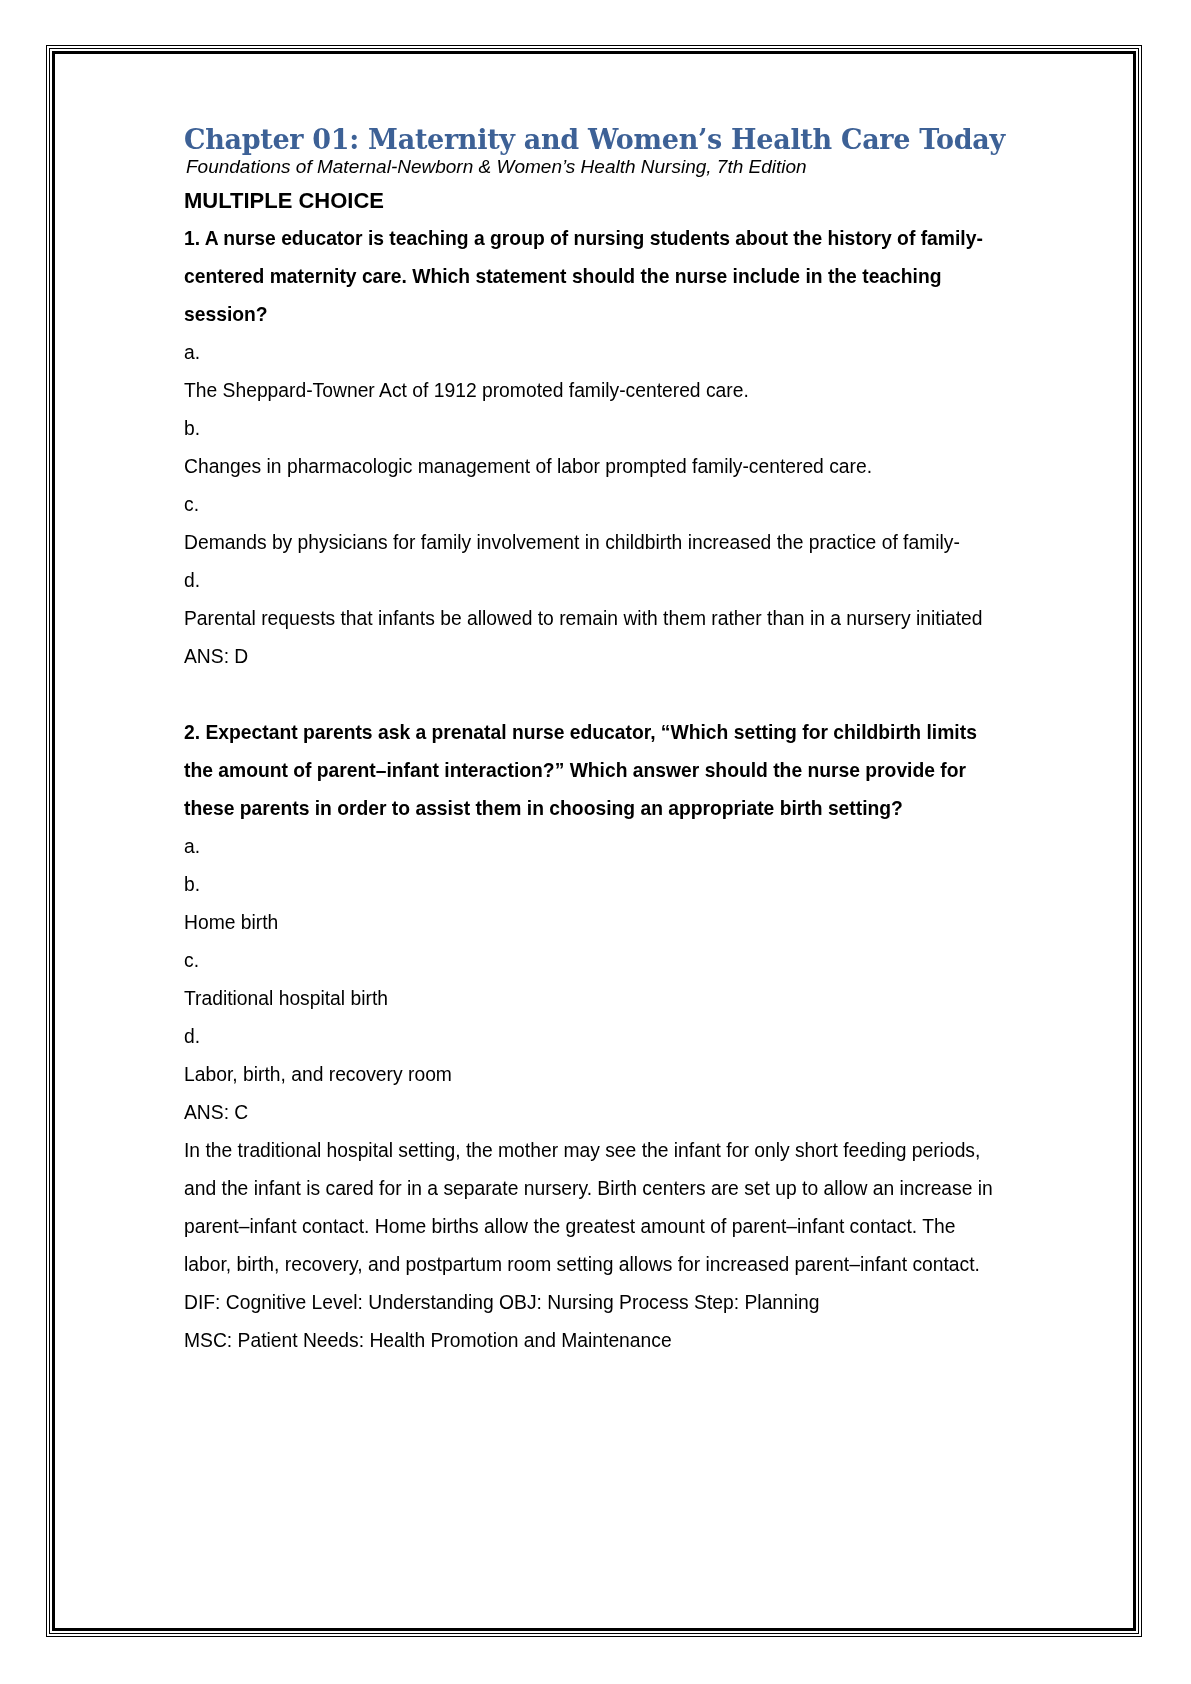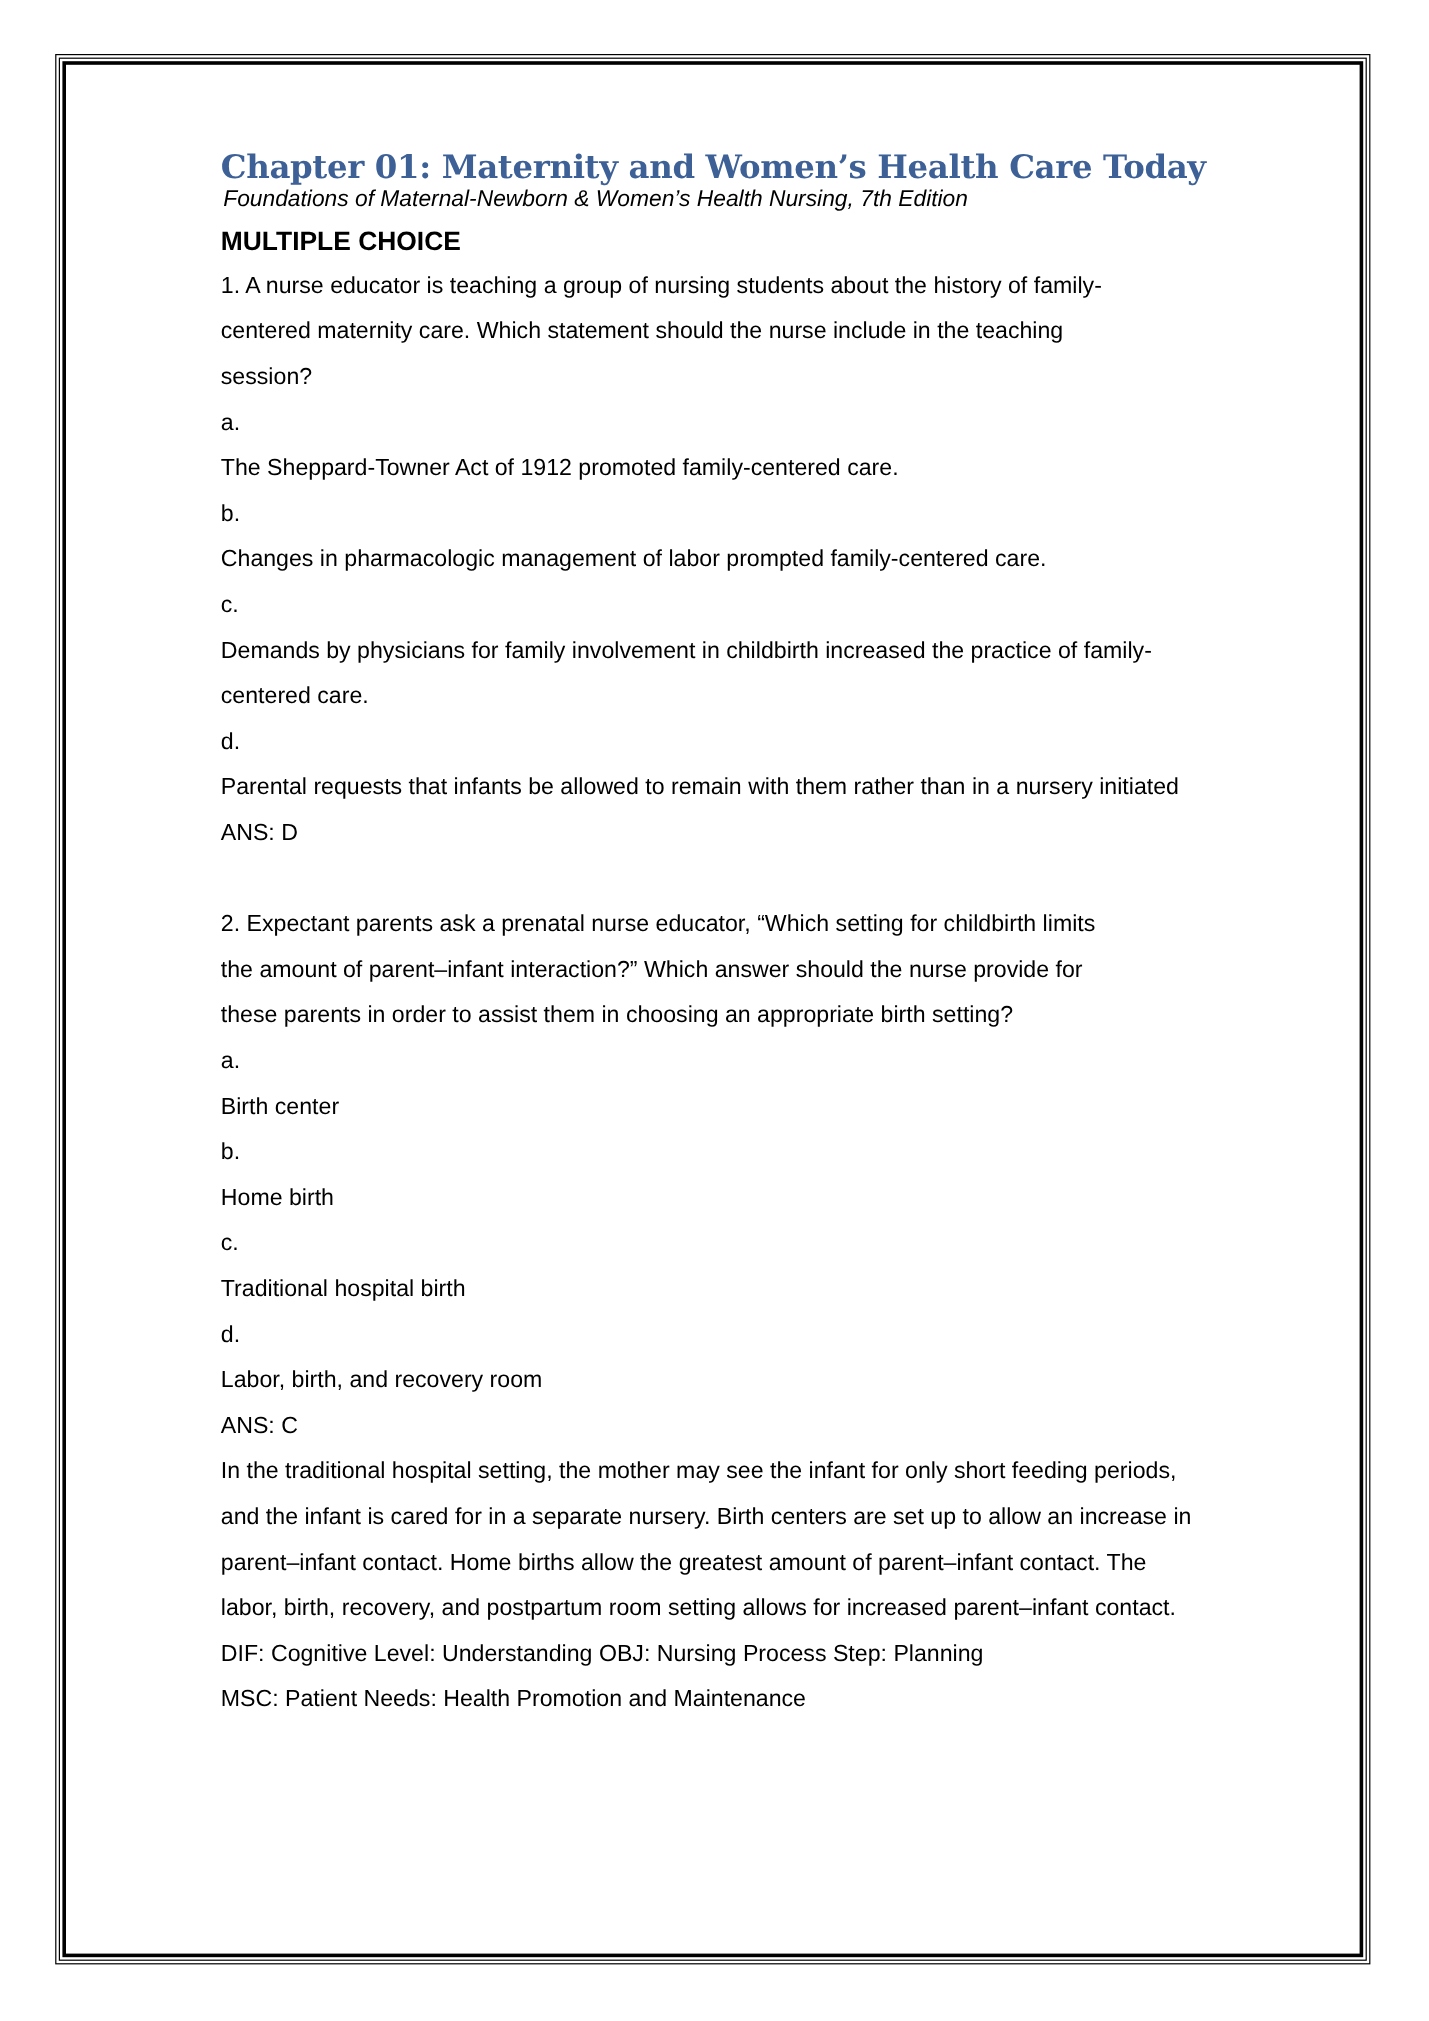--- a/index.html
+++ b/index.html
@@ -25,21 +25,21 @@
     font-size:27px; color:#3d6196; line-height:32px; margin:0;
     letter-spacing:-0.3px;
   }
   .subtitle {
     font-style:italic; font-size:19px; line-height:22px; margin:0 0 0 2px;
   }
   .section {
     font-weight:bold; font-size:22px; line-height:38px; margin-top:4px;
   }
   .line { font-size:19.3px; line-height:38px; margin:0; }
-  .bold { font-weight:normal; }
+  .bold { font-weight:bold; }
   .spacer { height:38px; }
 </style>
 </head>
 <body>
 
 <div class="border-outer"></div>
 <div class="border-mid"></div>
 <div class="border-inner"></div>
 
 <div class="content">
@@ -51,35 +51,33 @@
     <p class="line bold">1. A nurse educator is teaching a group of nursing students about the history of family-</p>
     <p class="line bold">centered maternity care. Which statement should the nurse include in the teaching</p>
     <p class="line bold">session?</p>
 
     <p class="line">a.</p>
     <p class="line">The Sheppard-Towner Act of 1912 promoted family-centered care.</p>
     <p class="line">b.</p>
     <p class="line">Changes in pharmacologic management of labor prompted family-centered care.</p>
     <p class="line">c.</p>
     <p class="line">Demands by physicians for family involvement in childbirth increased the practice of family-</p>
-    <p class="line">centered care.</p>
     <p class="line">d.</p>
     <p class="line">Parental requests that infants be allowed to remain with them rather than in a nursery initiated</p>
     <p class="line">ANS: D</p>
   </div>
 
   <div class="spacer"></div>
 
   <div>
     <p class="line bold">2. Expectant parents ask a prenatal nurse educator, “Which setting for childbirth limits</p>
     <p class="line bold">the amount of parent–infant interaction?” Which answer should the nurse provide for</p>
     <p class="line bold">these parents in order to assist them in choosing an appropriate birth setting?</p>
 
     <p class="line">a.</p>
-    <p class="line">Birth center</p>
     <p class="line">b.</p>
     <p class="line">Home birth</p>
     <p class="line">c.</p>
     <p class="line">Traditional hospital birth</p>
     <p class="line">d.</p>
     <p class="line">Labor, birth, and recovery room</p>
     <p class="line">ANS: C</p>
 
     <p class="line">In the traditional hospital setting, the mother may see the infant for only short feeding periods,</p>
     <p class="line">and the infant is cared for in a separate nursery. Birth centers are set up to allow an increase in</p>

